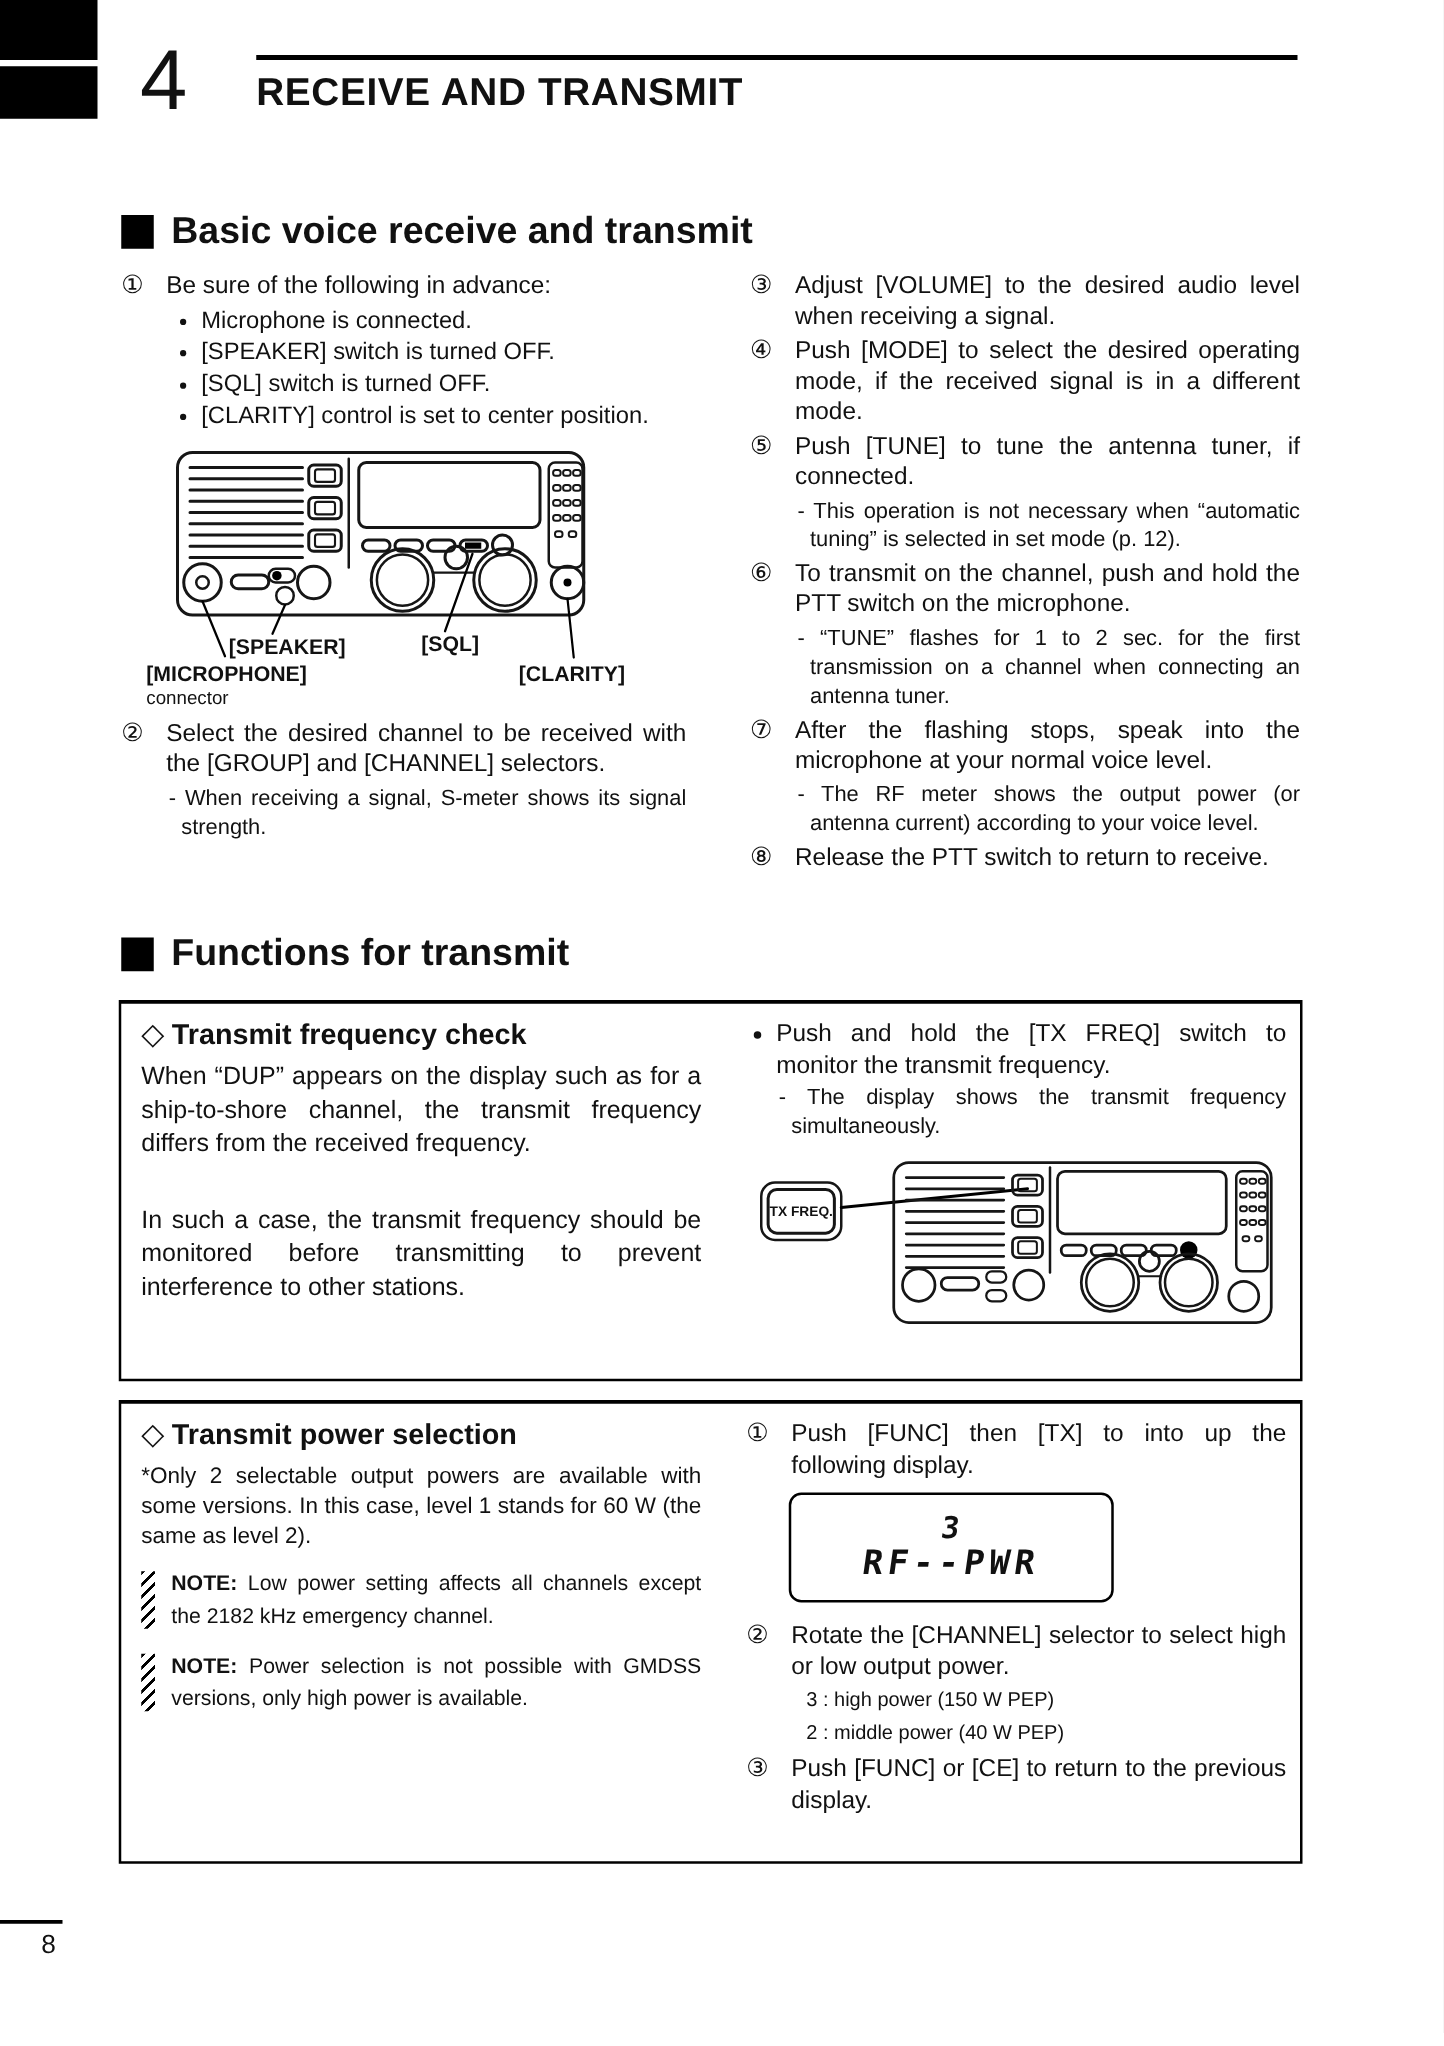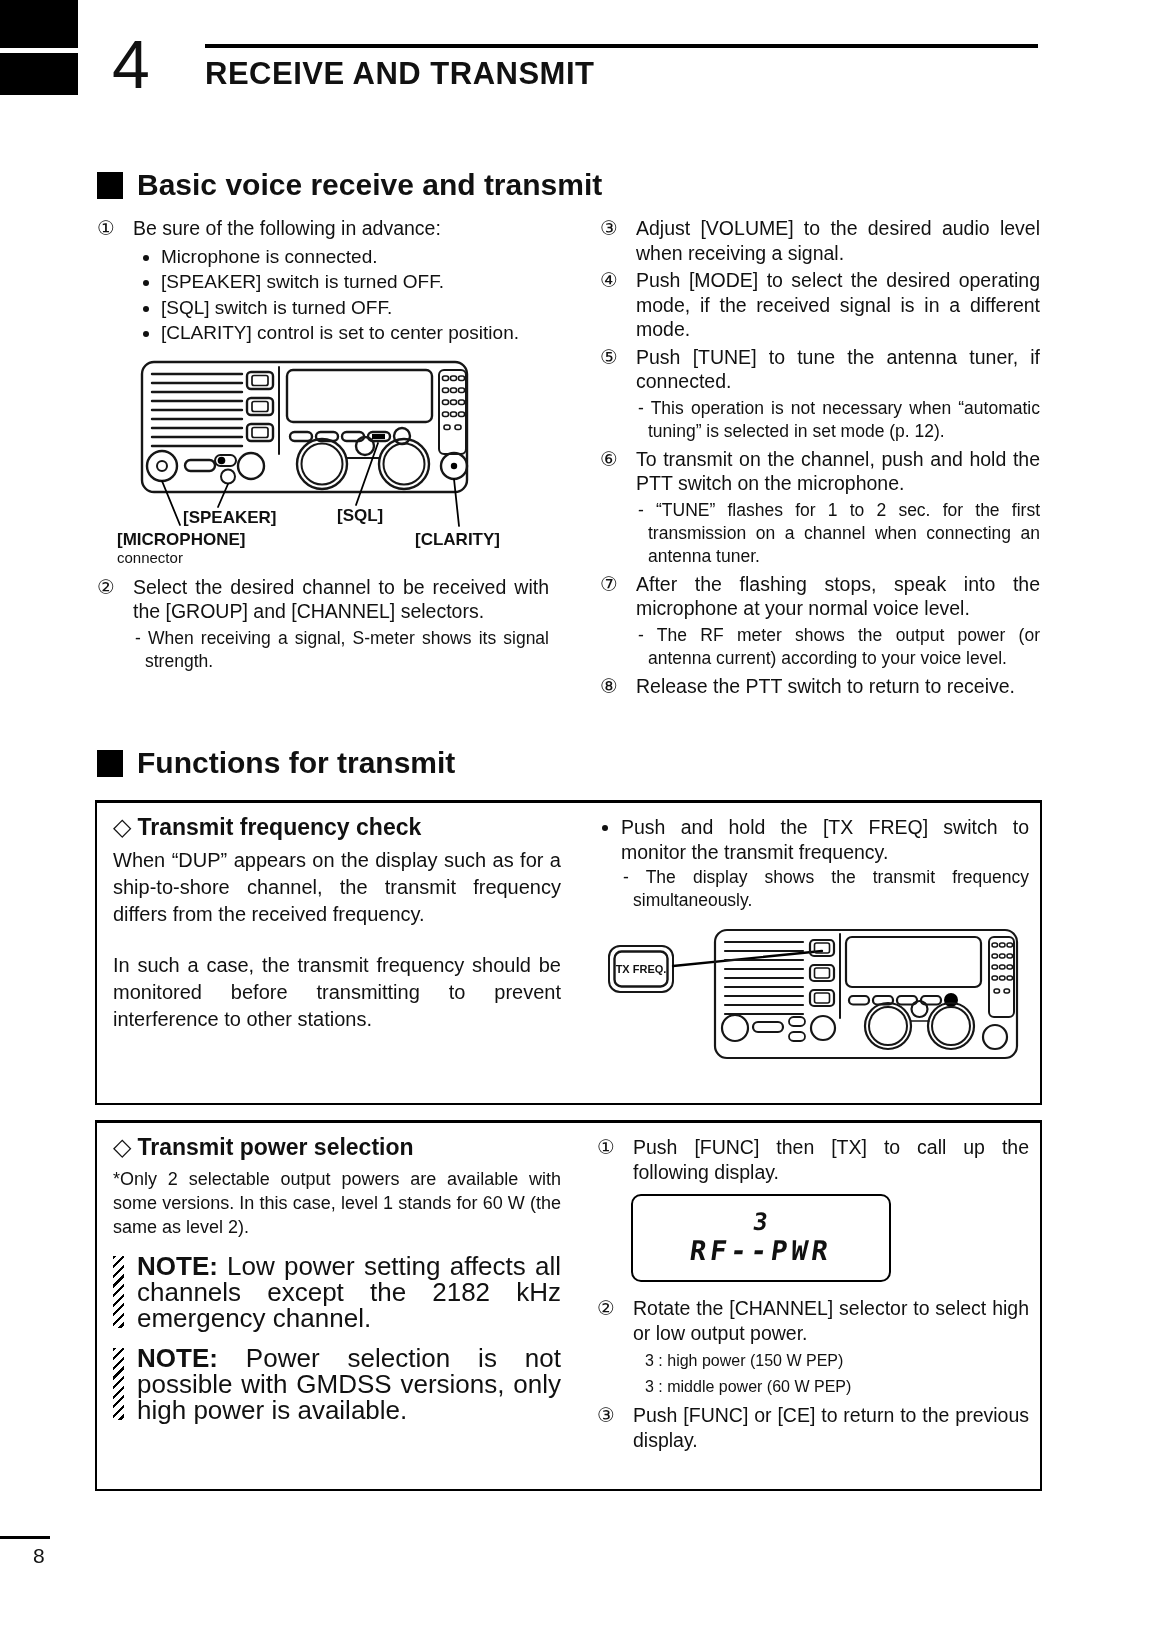--- a/index.html
+++ b/index.html
@@ -23,21 +23,21 @@
        text-align:justify;margin:1px 0 4px;}
   ul.bullets{margin:2px 0 8px 0;padding-left:64px;list-style:disc;}
   ul.bullets li{font-size:19px;line-height:25.5px;}
   ul.bullets.just li{text-align:justify;font-size:19.5px;line-height:25px;}
   
   .box{position:absolute;border:2px solid #000;border-top-width:3px;background:#fff;}
   .box-title{font-size:23px;font-weight:bold;margin-bottom:6px;}
   .box-title .dia{font-weight:normal;font-size:24px;margin-right:6px;}
   .para{font-size:20px;line-height:27px;text-align:justify;}
   .footnote{font-size:18px;line-height:24px;text-align:justify;margin-top:2px;}
-  .note{position:relative;padding-left:24px;margin-top:14px;font-size:26px;
+  .note{position:relative;padding-left:24px;margin-top:14px;font-size:17px;
         line-height:26px;text-align:justify;}
   .hatch{position:absolute;left:0;top:3px;bottom:3px;width:11px;
          background:repeating-linear-gradient(135deg,#000 0 2.3px,#fff 2.3px 6.8px);}
   
   .lcd-box{width:256px;height:84px;border:2.5px solid #000;border-radius:10px;
            margin:10px 0 14px 34px;display:flex;flex-direction:column;align-items:center;
            justify-content:center;font-family:"DejaVu Sans Mono",monospace;font-weight:bold;}
   .lcd1{font-size:24px;letter-spacing:2px;transform:skewX(-8deg);line-height:1.1;}
   .lcd2{font-size:27px;letter-spacing:4px;transform:skewX(-8deg);line-height:1.2;}
   .levels{margin:2px 0 4px 48px;font-size:16px;line-height:25.5px;}
@@ -181,21 +181,21 @@
     <span class="sq"></span>
     <span>Functions for transmit</span>
   </div>
 
   <div class="box" style="left:95px;top:800px;width:943px;height:300px;">
     <div class="abs" style="left:16px;top:10px;width:448px;">
       <div class="box-title">
         <span class="dia">◇</span><span>Transmit frequency check</span>
       </div>
       <div class="para">When “DUP” appears on the display such as for a ship-to-shore channel, the transmit frequency differs from the received frequency.</div>
-      <div class="para" style="margin-top:24px;">In such a case, the transmit frequency should be monitored before transmitting to prevent interference to other stations.</div>
+      <div class="para" style="margin-top:34px;">In such a case, the transmit frequency should be monitored before transmitting to prevent interference to other stations.</div>
     </div>
     <div class="abs" style="left:500px;top:12px;width:432px;">
       <ul class="bullets just" style="padding-left:24px;margin:0;">
         <li>Push and hold the [TX FREQ] switch to monitor the transmit frequency.</li>
       </ul>
       <div class="sub" style="padding-left:36px;">- The display shows the transmit frequency simultaneously.</div>
 
       <svg viewBox="0 0 430 165" width="430" height="165" style="display:block;margin-top:10px;">
         <g stroke="#161616" fill="none" stroke-width="2.2" stroke-linecap="round" stroke-linejoin="round">
           <rect x="12" y="24" width="64" height="46" rx="11" stroke-width="2"></rect>
@@ -264,33 +264,33 @@
       </div>
       <div class="note">
         <span class="hatch"></span>
         <b>NOTE:</b>
         <span>Power selection is not possible with GMDSS versions, only high power is available.</span>
       </div>
     </div>
     <div class="abs" style="left:500px;top:12px;width:432px;">
       <div class="step">
         <span class="num">①</span>
-        <span class="txt">Push [FUNC] then [TX] to call up the following display.</span>
+        <span class="txt">Push [FUNC] then [TX] to into up the following display.</span>
       </div>
       <div class="lcd-box">
         <div class="lcd1">3</div>
         <div class="lcd2">RF--PWR</div>
       </div>
       <div class="step">
         <span class="num">②</span>
         <span class="txt">Rotate the [CHANNEL] selector to select high or low output power.</span>
       </div>
       <div class="levels">
         <div>3 : high power (150 W PEP)</div>
-        <div>3 : middle power (60 W PEP)</div>
+        <div>2 : middle power (40 W PEP)</div>
       </div>
       <div class="step">
         <span class="num">③</span>
         <span class="txt">Push [FUNC] or [CE] to return to the previous display.</span>
       </div>
     </div>
   </div>
 
   <div class="abs pg-line"></div>
   <div class="abs pg-num">8</div>

